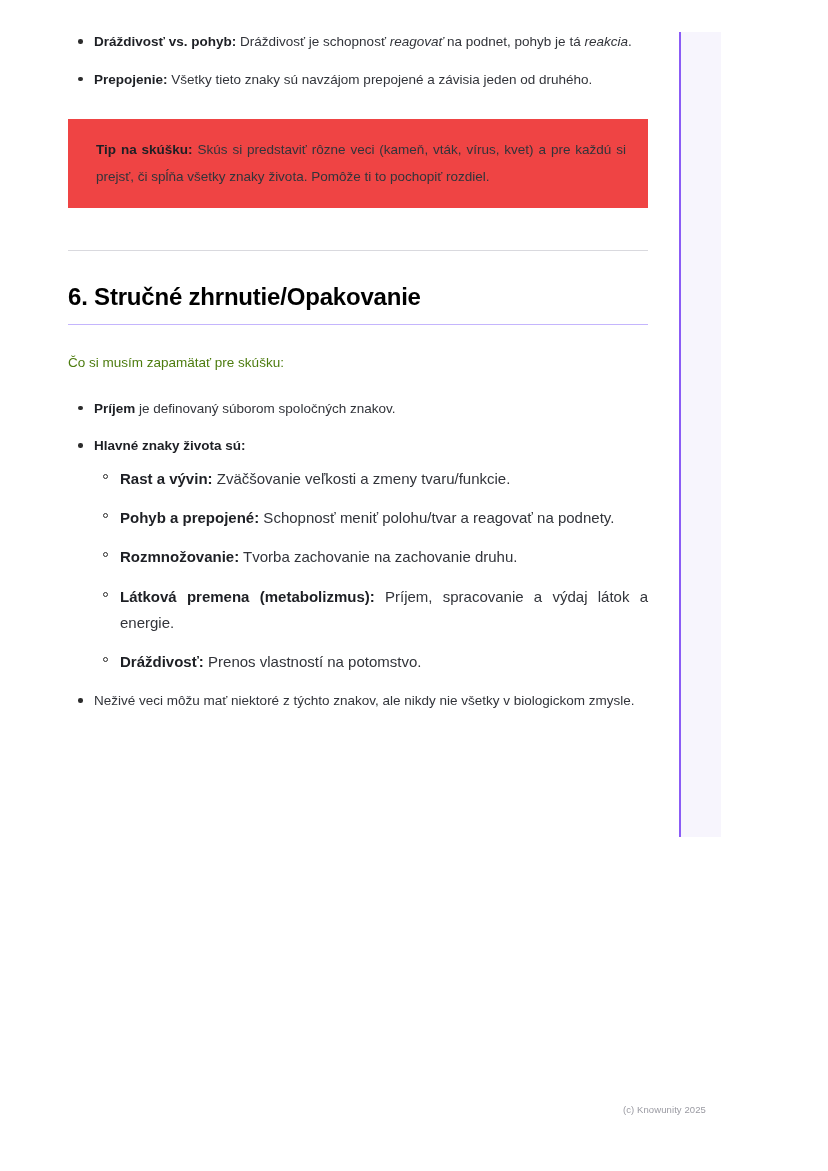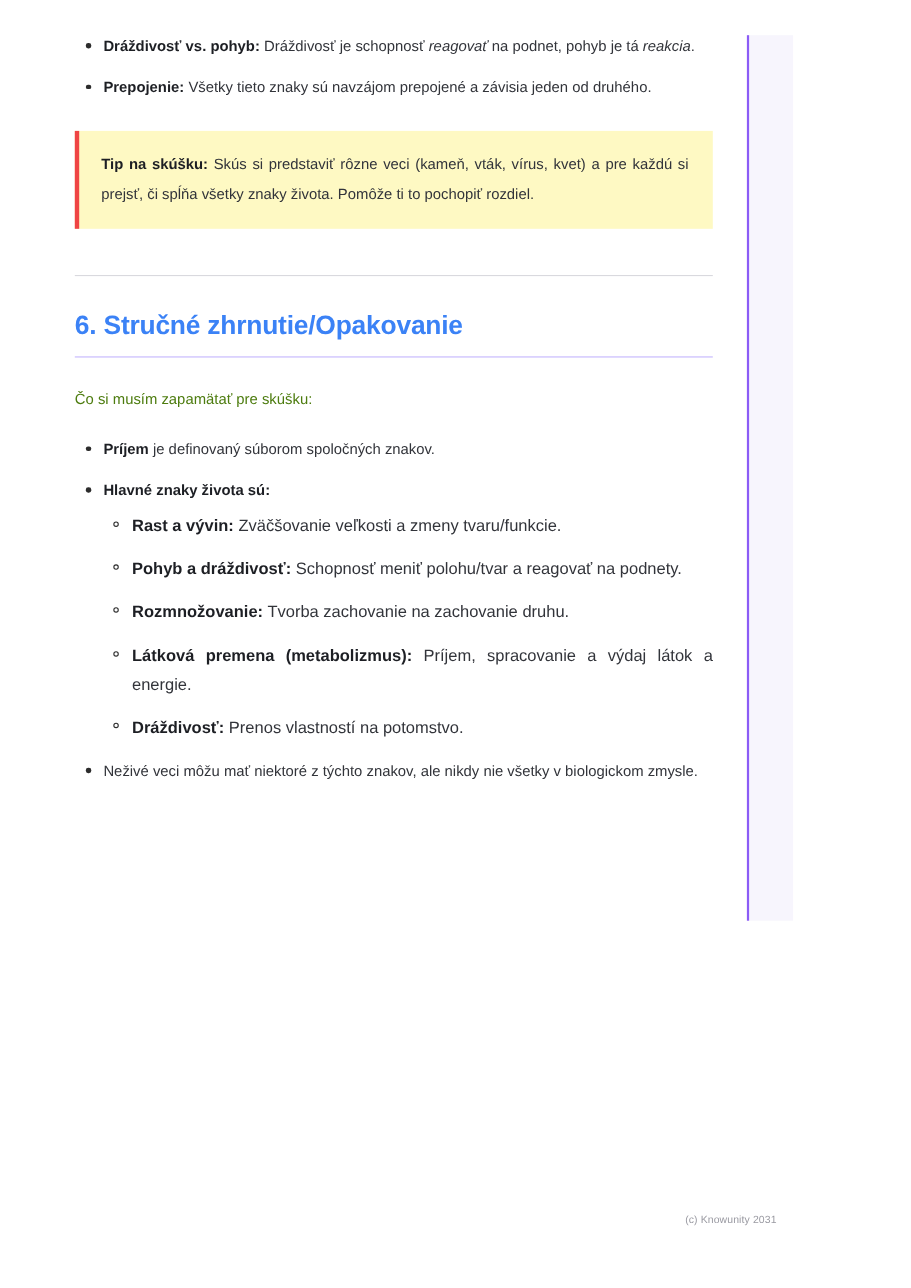--- a/index.html
+++ b/index.html
@@ -91,39 +91,39 @@
     border: 1.2px solid #2c2c2c;
     background: transparent;
     box-sizing: border-box;
   }
 
   b, .bold { font-weight: bold; color: #1d1f24; }
   i, .ital { font-style: italic; }
 
   .tipbox {
     margin: 28px 0 0 0;
-    background: #fef9c3;
-    border-left: 4px solid #ef4444;
+    background: #ef4444;
+    border-left: 8px solid #ef4444;
     padding: 18px 22px 18px 20px;
     font-size: 13.5px;
     line-height: 1.95;
     color: #32343a;
     text-align: justify;
   }
 
   .divider {
     margin: 42px 0 0 0;
     border: none;
     border-top: 1px solid #d9d9de;
     height: 0;
   }
 
   h2.section-title {
     font-size: 24px;
-    color: #3b82f6;
+    color: #000000;
     margin: 32px 0 0 0;
     font-weight: bold;
     letter-spacing: -0.2px;
   }
   .title-rule {
     margin-top: 13px;
     border-top: 1.5px solid #c4b5fd;
     height: 0;
   }
 
@@ -178,21 +178,21 @@
         <span class="bold">Príjem</span><span> je definovaný súborom spoločných znakov.</span>
       </li>
 
       <li>
         <span class="bold">Hlavné znaky života sú:</span>
         <ul class="sub">
           <li>
             <span class="bold">Rast a vývin:</span><span> Zväčšovanie veľkosti a zmeny tvaru/funkcie.</span>
           </li>
           <li>
-            <span class="bold">Pohyb a dráždivosť:</span><span> Schopnosť meniť polohu/tvar a reagovať na podnety.</span>
+            <span class="bold">Pohyb a prepojené:</span><span> Schopnosť meniť polohu/tvar a reagovať na podnety.</span>
           </li>
           <li>
             <span class="bold">Rozmnožovanie:</span><span> Tvorba zachovanie na zachovanie druhu.</span>
           </li>
           <li>
             <span class="bold">Látková premena (metabolizmus):</span><span> Príjem, spracovanie a výdaj látok a energie.</span>
           </li>
           <li>
             <span class="bold">Dráždivosť:</span><span> Prenos vlastností na potomstvo.</span>
           </li>
@@ -201,15 +201,15 @@
 
 
       <li>
         <span>Neživé veci môžu mať niektoré z týchto znakov, ale nikdy nie všetky v biologickom zmysle.</span>
       </li>
 
     </ul>
 
   </div>
 
-  <div class="footer">(c) Knowunity 2031</div>
+  <div class="footer">(c) Knowunity 2025</div>
 
 </div>
 
 </body></html>

